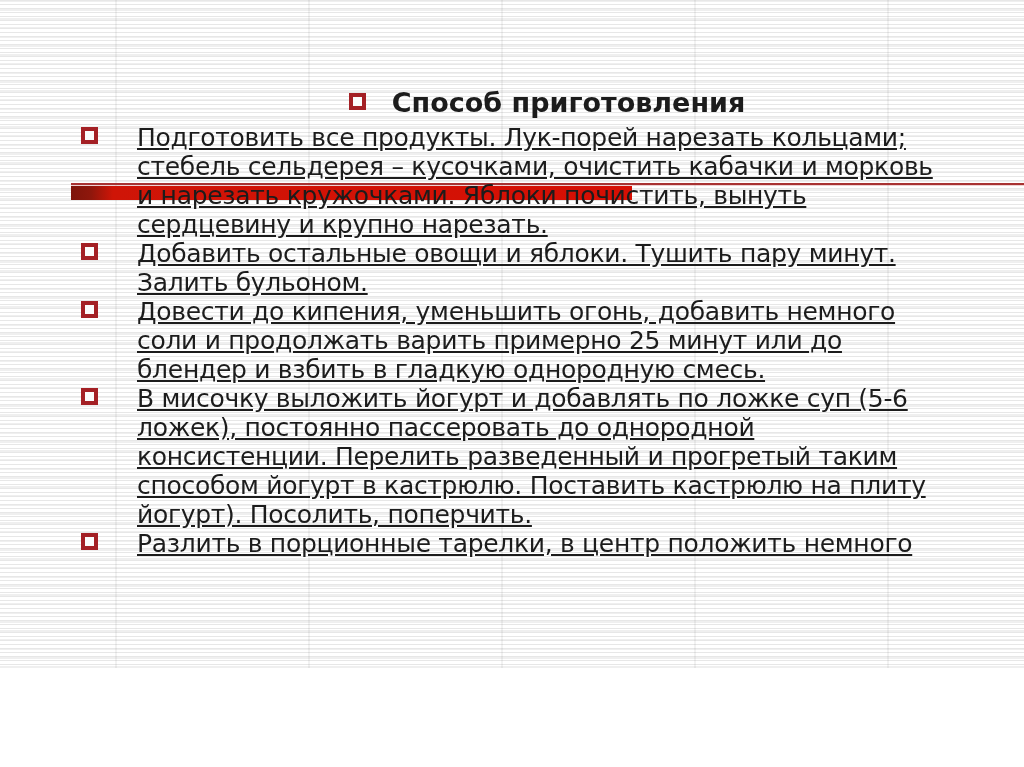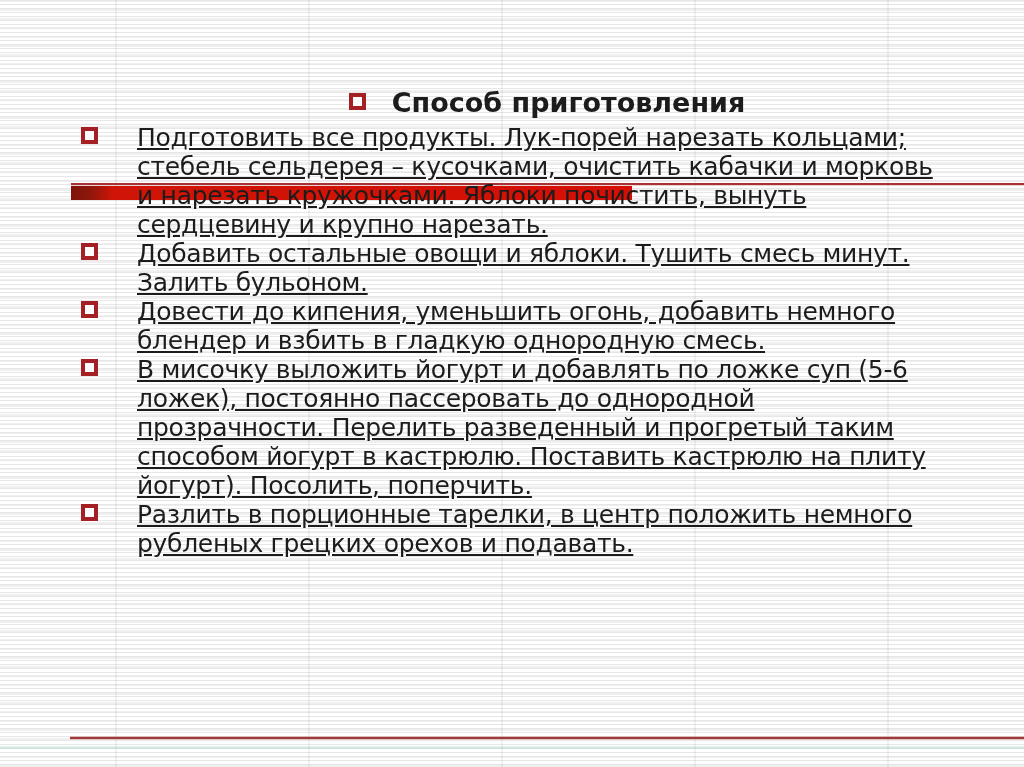--- a/index.html
+++ b/index.html
@@ -1,18 +1,18 @@
 <!DOCTYPE html>
 <html><head>
 <meta charset="utf-8">
 <style>
   html,body{margin:0;padding:0;}
   .page{
     position:relative;
-    width:1024px;height:767px;
+    width:1024px;height:668px;
     overflow:hidden;
     font-family:"DejaVu Sans","Liberation Sans",sans-serif;
     color:#1c1c1c;
     background:
       repeating-linear-gradient(90deg,
         rgba(0,0,0,0) 0px, rgba(0,0,0,0) 115px,
         rgba(0,0,0,0.05) 115px, rgba(0,0,0,0.05) 117px,
         rgba(0,0,0,0) 117px, rgba(0,0,0,0) 193px),
       repeating-linear-gradient(180deg,
         #e7e7e7 0px, #e7e7e7 1px, rgba(0,0,0,0) 1px, rgba(0,0,0,0) 4px),
@@ -99,43 +99,43 @@
     <div class="item">
       <span class="sq"></span>
       <div class="ln">Подготовить все продукты. Лук-порей нарезать кольцами;</div>
       <div class="ln">стебель сельдерея – кусочками, очистить кабачки и морковь</div>
       <div class="ln">и нарезать кружочками. Яблоки почистить, вынуть</div>
       <div class="ln">сердцевину и крупно нарезать.</div>
     </div>
 
     <div class="item">
       <span class="sq"></span>
-      <div class="ln">Добавить остальные овощи и яблоки. Тушить смесь минут.</div>
+      <div class="ln">Добавить остальные овощи и яблоки. Тушить пару минут.</div>
       <div class="ln">Залить бульоном.</div>
     </div>
 
     <div class="item">
       <span class="sq"></span>
       <div class="ln">Довести до кипения, уменьшить огонь, добавить немного</div>
+      <div class="ln">соли и продолжать варить примерно 25 минут или до</div>
       <div class="ln">блендер и взбить в гладкую однородную смесь.</div>
     </div>
 
     <div class="item">
       <span class="sq"></span>
       <div class="ln">В мисочку выложить йогурт и добавлять по ложке суп (5-6</div>
       <div class="ln">ложек), постоянно пассеровать до однородной</div>
-      <div class="ln">прозрачности. Перелить разведенный и прогретый таким</div>
+      <div class="ln">консистенции. Перелить разведенный и прогретый таким</div>
       <div class="ln">способом йогурт в кастрюлю. Поставить кастрюлю на плиту</div>
       <div class="ln">йогурт). Посолить, поперчить.</div>
     </div>
 
     <div class="item">
       <span class="sq"></span>
       <div class="ln">Разлить в порционные тарелки, в центр положить немного</div>
-      <div class="ln">рубленых грецких орехов и подавать.</div>
     </div>
 
   </div>
 
   <div class="bottom-line"></div>
   <div class="mint-line"></div>
 
 </div>
 
 </body></html>

